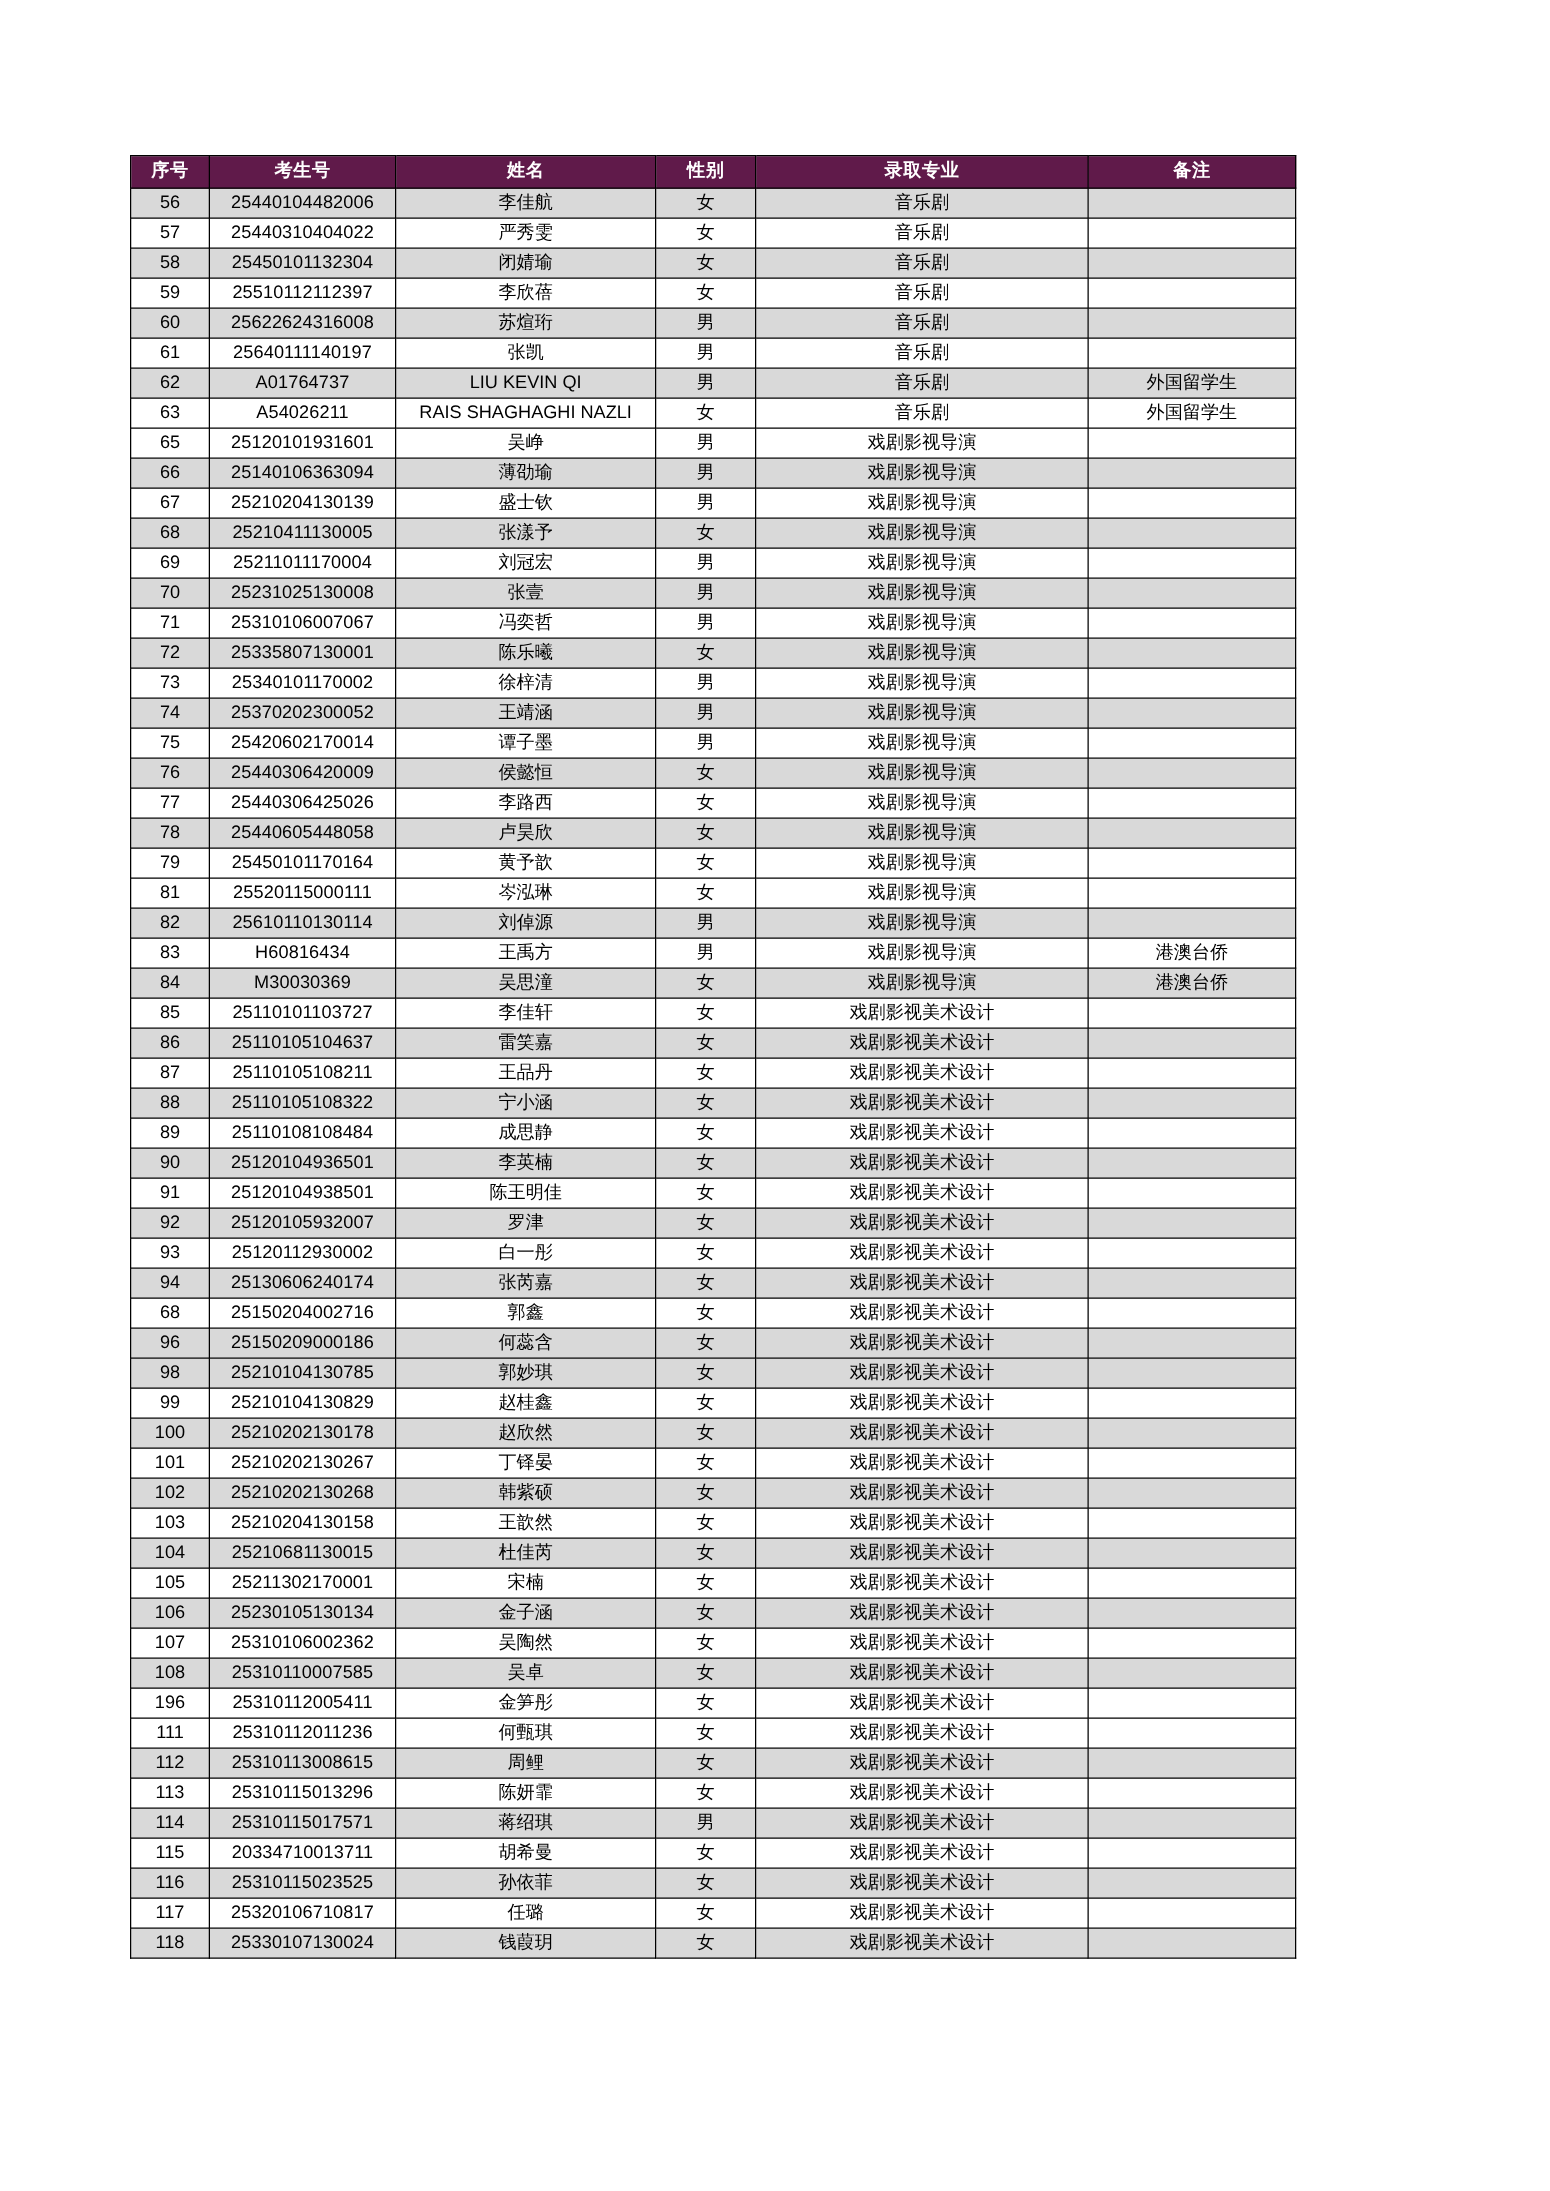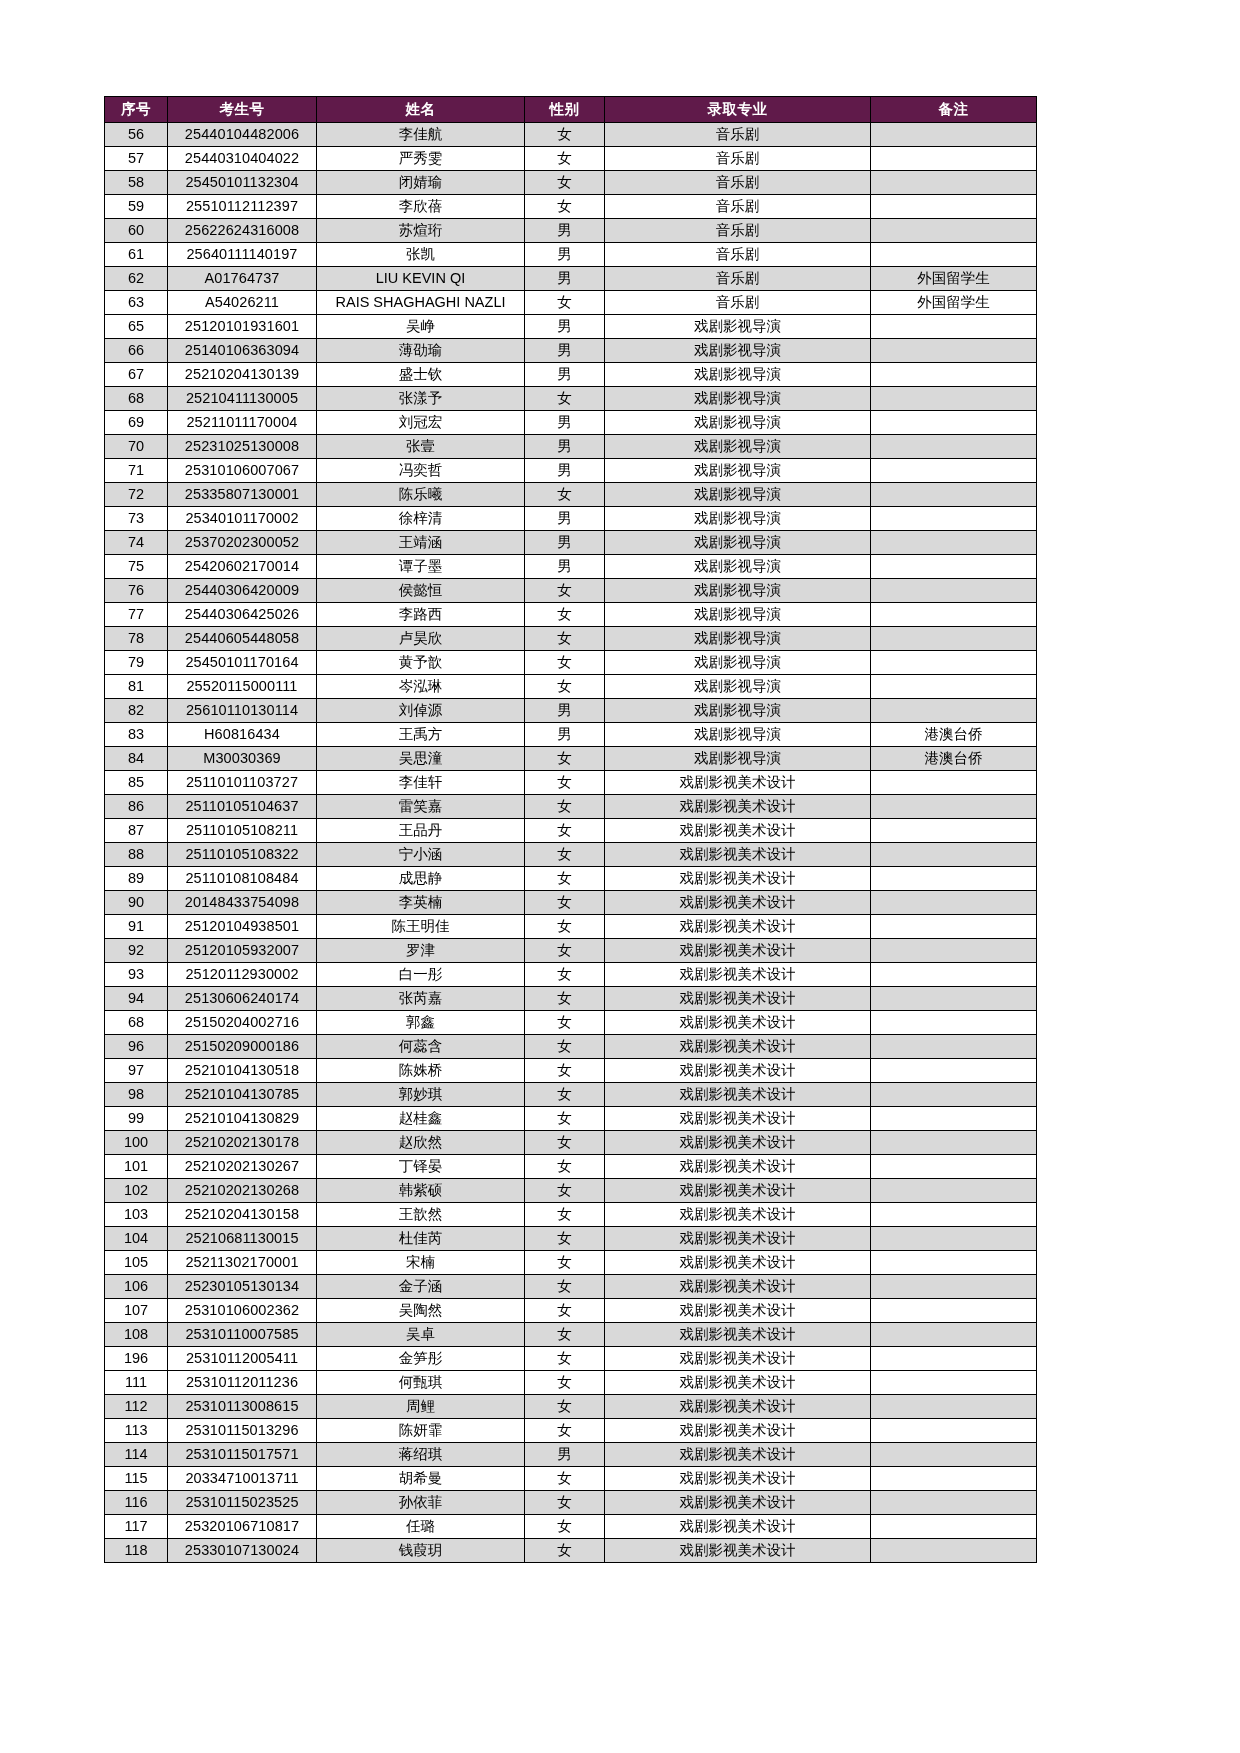--- a/index.html
+++ b/index.html
@@ -12,20 +12,21 @@
     height: 1753px;
     font-family: "Liberation Sans", "DejaVu Sans", sans-serif;
     -webkit-font-smoothing: antialiased;
   }
   .page {
     position: relative;
     width: 1240px;
     height: 1251px;
     box-sizing: border-box;
     padding: 96px 104px 0 104px;
+    margin-top: 28px;
   }
   table.roster {
     border-collapse: collapse;
     table-layout: fixed;
     width: 932px;
     border: 1.5px solid #000000;
   }
   table.roster col.c-seq     { width: 63px;  }
   table.roster col.c-exam    { width: 149px; }
   table.roster col.c-name    { width: 208px; }
@@ -346,21 +347,21 @@
         <tr class="plain">
           <td class="seq-cell">89</td>
           <td class="exam-cell">25110108108484</td>
           <td class="name-cell">成思静</td>
           <td class="gender-cell">女</td>
           <td class="major-cell">戏剧影视美术设计</td>
           <td class="remark-cell"></td>
         </tr>
         <tr class="alt">
           <td class="seq-cell">90</td>
-          <td class="exam-cell">20148433754098</td>
+          <td class="exam-cell">25120104936501</td>
           <td class="name-cell">李英楠</td>
           <td class="gender-cell">女</td>
           <td class="major-cell">戏剧影视美术设计</td>
           <td class="remark-cell"></td>
         </tr>
         <tr class="plain">
           <td class="seq-cell">91</td>
           <td class="exam-cell">25120104938501</td>
           <td class="name-cell">陈王明佳</td>
           <td class="gender-cell">女</td>
@@ -396,28 +397,20 @@
           <td class="exam-cell">25150204002716</td>
           <td class="name-cell">郭鑫</td>
           <td class="gender-cell">女</td>
           <td class="major-cell">戏剧影视美术设计</td>
           <td class="remark-cell"></td>
         </tr>
         <tr class="alt">
           <td class="seq-cell">96</td>
           <td class="exam-cell">25150209000186</td>
           <td class="name-cell">何蕊含</td>
-          <td class="gender-cell">女</td>
-          <td class="major-cell">戏剧影视美术设计</td>
-          <td class="remark-cell"></td>
-        </tr>
-        <tr class="plain">
-          <td class="seq-cell">97</td>
-          <td class="exam-cell">25210104130518</td>
-          <td class="name-cell">陈姝桥</td>
           <td class="gender-cell">女</td>
           <td class="major-cell">戏剧影视美术设计</td>
           <td class="remark-cell"></td>
         </tr>
         <tr class="alt">
           <td class="seq-cell">98</td>
           <td class="exam-cell">25210104130785</td>
           <td class="name-cell">郭妙琪</td>
           <td class="gender-cell">女</td>
           <td class="major-cell">戏剧影视美术设计</td>

